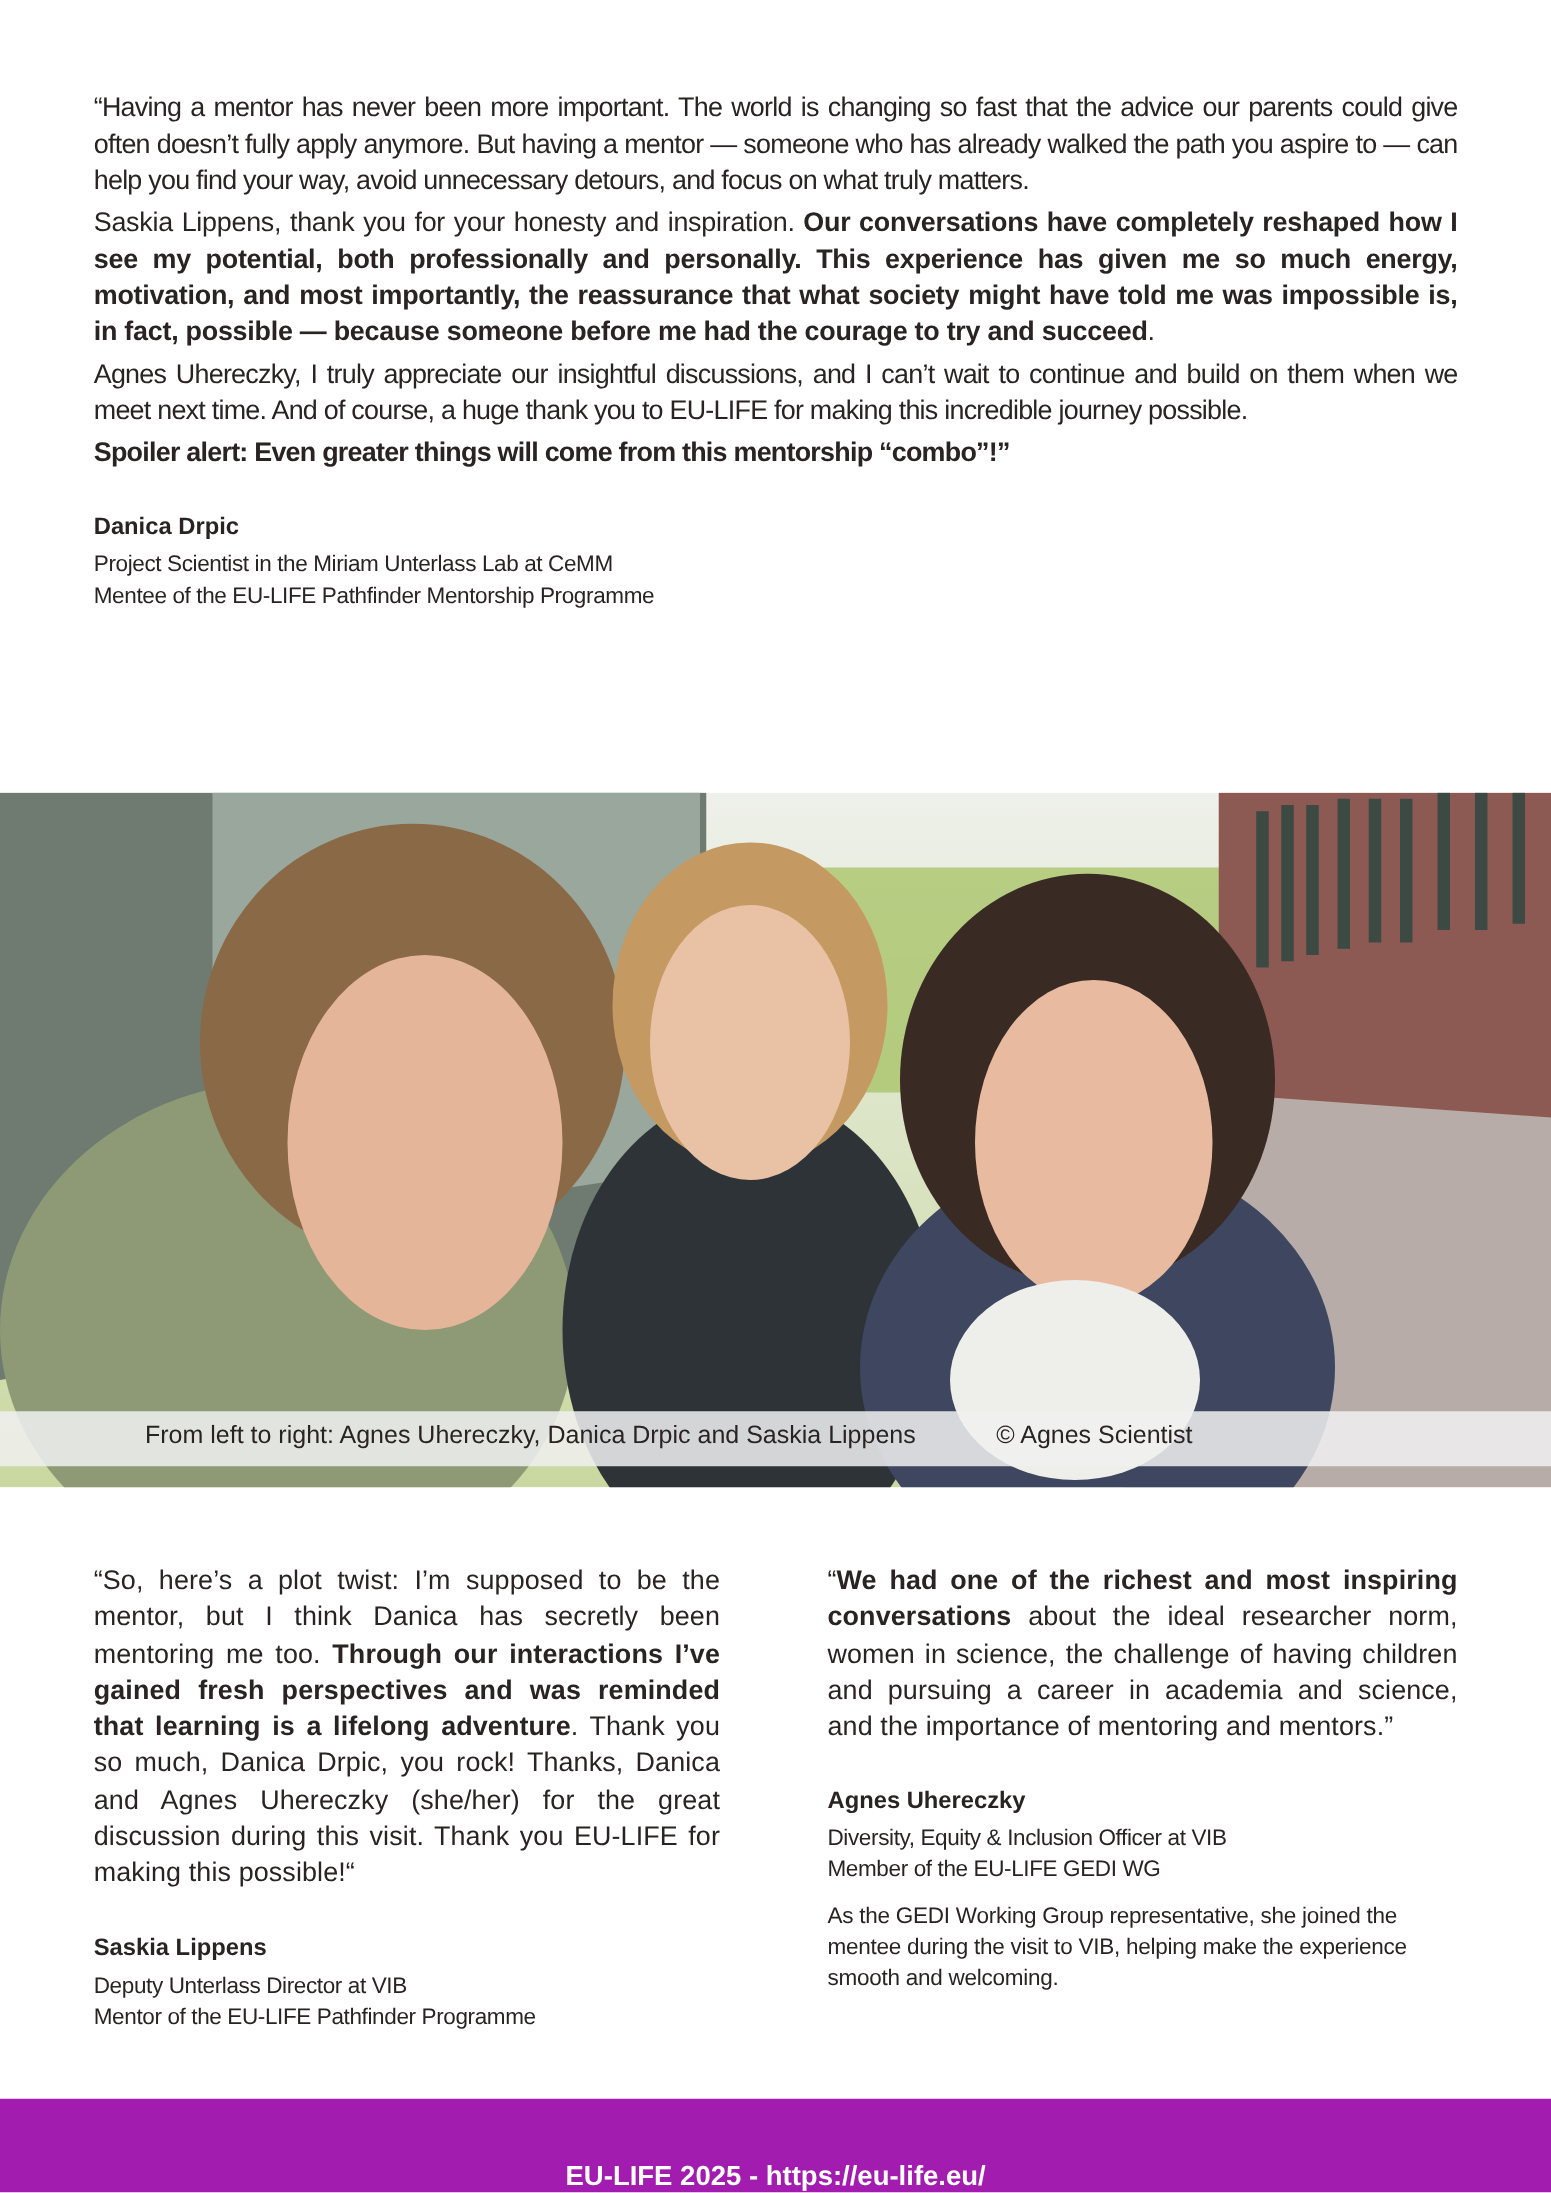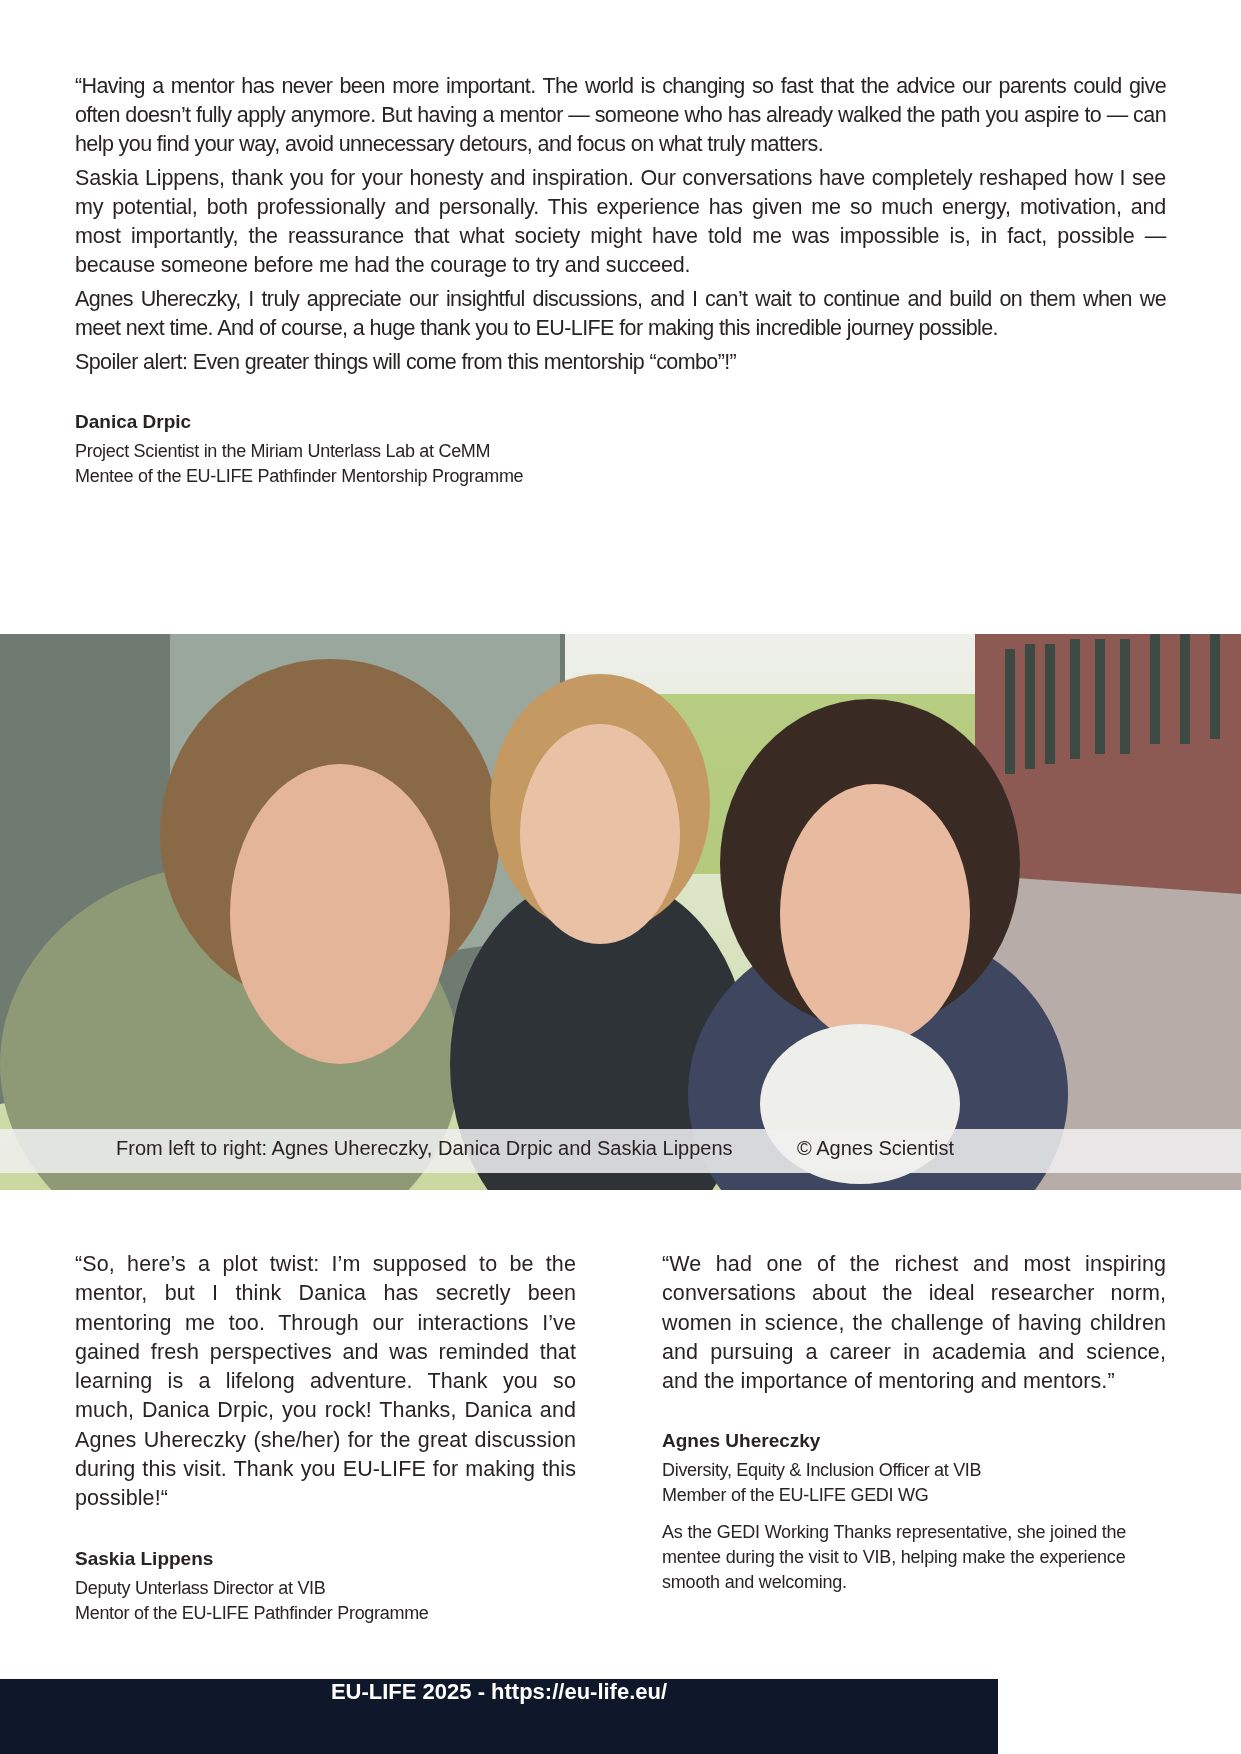--- a/index.html
+++ b/index.html
@@ -1,40 +1,40 @@
 <!DOCTYPE html>
 <html><head>
 <meta charset="utf-8">
 <style>
   html, body { margin: 0; padding: 0; background: #ffffff; }
   body { width: 1241px; height: 1754px; position: relative; overflow: hidden;
          font-family: "Liberation Sans", sans-serif; color: #2a2323; }
   .top { position: absolute; left: 75px; top: 72px; width: 1091px; }
   .para { font-size: 21.5px; line-height: 29px; text-align: justify; margin: 0 0 5px 0; letter-spacing: -0.2px; }
   .para.cond { letter-spacing: -0.6px; }
-  b { font-weight: normal; }
+  b { font-weight: bold; }
   .name { font-size: 19px; font-weight: bold; margin: 30px 0 2px 0; line-height: 30px; }
   .role { font-size: 18px; line-height: 25px; margin: 0; letter-spacing: -0.3px; }
 
   .photo { position: absolute; left: 0; top: 634px; width: 1241px; height: 556px; overflow: hidden; }
   .photo svg { display: block; }
   .caption-bar { position: absolute; left: 0; top: 1129px; width: 1241px; height: 44px;
                  background: rgba(240,240,240,0.86); }
   .caption { position: absolute; left: 116px; top: 1137px; font-size: 20px; color: #2a2323; white-space: pre; }
   .credit { position: absolute; left: 797px; top: 1137px; font-size: 20px; color: #2a2323; }
 
   .col { position: absolute; top: 1250px; width: 501px; }
   .col.left { left: 75px; }
   .col.right { left: 662px; width: 504px; }
   .col .para { font-size: 21.5px; line-height: 29.3px; letter-spacing: 0.1px; }
   .col .name { }
   .note { font-size: 18px; line-height: 25px; margin: 12px 0 0 0; letter-spacing: -0.2px; }
 
-  .footer { position: absolute; left: 0; top: 1679px; width: 998px; height: 75px; background: #0f172a;
-            display: flex; align-items: flex-start; justify-content: center; }
+  .footer { position: absolute; left: 0; top: 1679px; width: 1241px; height: 75px; background: #a21caf;
+            display: flex; align-items: flex-end; justify-content: center; }
   .footer span { color: #ffffff; font-size: 22px; font-weight: bold; }
 </style>
 </head>
 <body>
 
 <div class="top">
   <p class="para cond">“Having a mentor has never been more important. The world is changing so fast that the advice our parents could give often doesn’t fully apply anymore. But having a mentor — someone who has already walked the path you aspire to — can help you find your way, avoid unnecessary detours, and focus on what truly matters.</p>
   <p class="para"><span>Saskia Lippens, thank you for your honesty and inspiration. </span><b>Our conversations have completely reshaped how I see my potential, both professionally and personally. This experience has given me so much energy, motivation, and most importantly, the reassurance that what society might have told me was impossible is, in fact, possible — because someone before me had the courage to try and succeed</b><span>.</span></p>
   <p class="para cond">Agnes Uhereczky, I truly appreciate our insightful discussions, and I can’t wait to continue and build on them when we meet next time. And of course, a huge thank you to EU-LIFE for making this incredible journey possible.</p>
   <p class="para cond"><b>Spoiler alert: Even greater things will come from this mentorship “combo”!”</b></p>
@@ -90,18 +90,18 @@
   <div class="name">Saskia Lippens</div>
   <p class="role">Deputy Unterlass Director at VIB</p>
   <p class="role">Mentor of the EU-LIFE Pathfinder Programme</p>
 </div>
 
 <div class="col right">
   <p class="para"><span>“</span><b>We had one of the richest and most inspiring conversations</b><span> about the ideal researcher norm, women in science, the challenge of having children and pursuing a career in academia and science, and the importance of mentoring and mentors.”</span></p>
   <div class="name">Agnes Uhereczky</div>
   <p class="role">Diversity, Equity &amp; Inclusion Officer at VIB</p>
   <p class="role">Member of the EU-LIFE GEDI WG</p>
-  <p class="note">As the GEDI Working Thanks representative, she joined the mentee during the visit to VIB, helping make the experience smooth and welcoming.</p>
+  <p class="note">As the GEDI Working Group representative, she joined the mentee during the visit to VIB, helping make the experience smooth and welcoming.</p>
 </div>
 
 <div class="footer">
   <span>EU-LIFE 2025 - https://eu-life.eu/</span>
 </div>
 
 </body></html>

